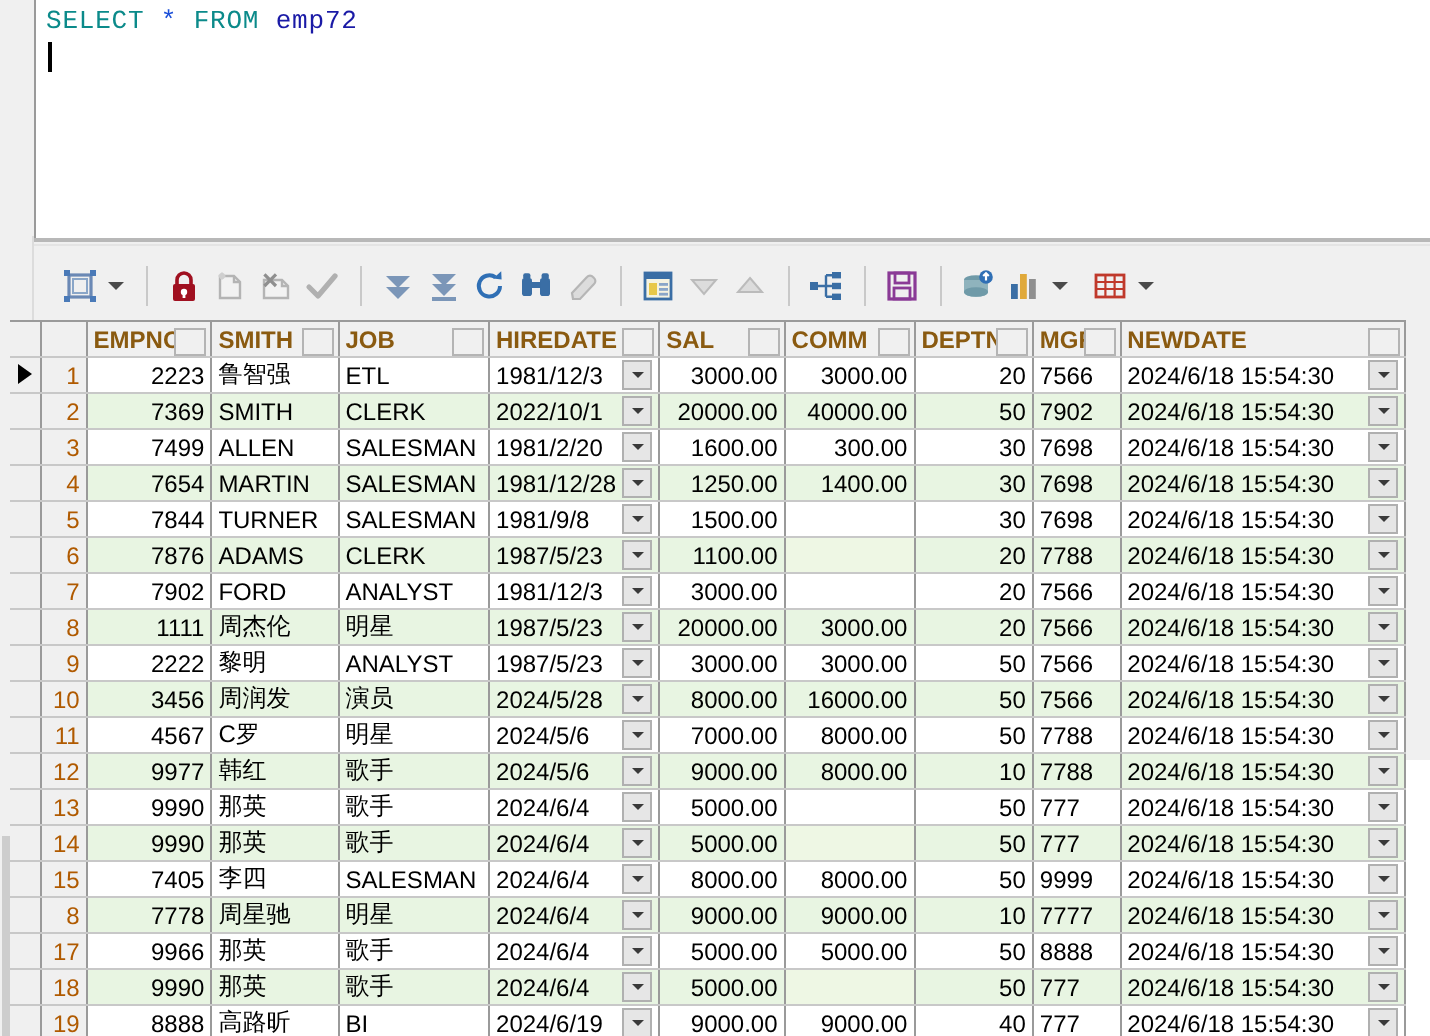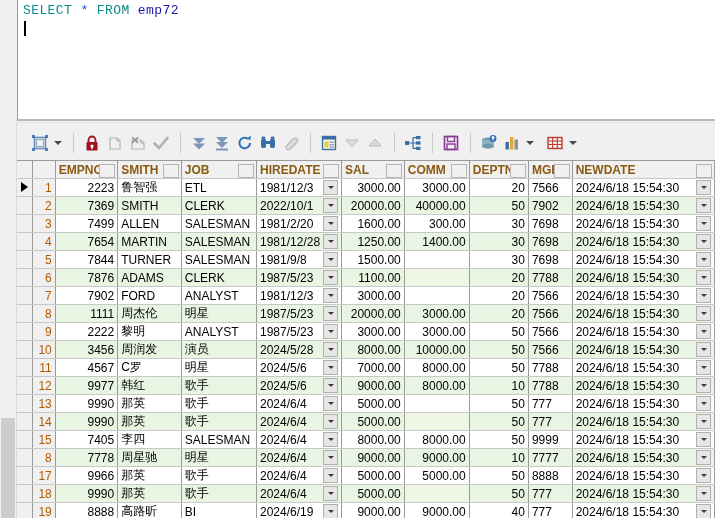--- a/index.html
+++ b/index.html
@@ -33,21 +33,21 @@
   
   .toolbar{position:absolute;left:17px;top:126px;width:698px;height:34px;background:#f0f0f0;}
   .tb-row{display:flex;align-items:center;height:34px;padding-left:12px;}
   .tb-btn{display:flex;align-items:center;justify-content:center;width:22px;height:22px;margin-right:1px;}
   .tb-sep{width:1px;height:20px;background:#c9c9c9;margin:0 7px;}
   .tb-caret{width:11px;height:22px;display:flex;align-items:center;justify-content:center;margin-right:3px;}
   .tb-caret::after{content:"";border-left:4px solid transparent;border-right:4px solid transparent;border-top:4px solid #4a4a4a;}
   .gap{width:6px;}
 
   
-  .grid-wrap{position:absolute;left:17px;top:160px;width:698px;height:358px;background:#8b5cf6;overflow:hidden;}
+  .grid-wrap{position:absolute;left:5px;top:160px;width:698px;height:358px;background:#8b5cf6;overflow:hidden;}
   table.grid{border-collapse:collapse;table-layout:fixed;background:#fff;}
   table.grid th,table.grid td{
     border-right:1px solid #9a9a9a;border-bottom:1px solid #c8c8c8;
     height:18px;padding:0 3px;font-size:12px;white-space:nowrap;overflow:hidden;
     box-sizing:border-box;vertical-align:middle;
   }
   thead th{
     background:#f0f0f0;color:#8a5a10;font-size:12px;text-align:left;
     border-top:1px solid #9a9a9a;border-bottom:1px solid #9a9a9a;
     height:19px;position:relative;
@@ -507,21 +507,21 @@
             <td class="data num">3456</td>
             <td class="data txt">周润发</td>
             <td class="data txt">演员</td>
             <td class="data txt">
               <div class="cell-inner">
                 <span class="v">2024/5/28</span>
                 <span class="dd"></span>
               </div>
             </td>
             <td class="data num">8000.00</td>
-            <td class="data num">10000.00</td>
+            <td class="data num">16000.00</td>
             <td class="data num">50</td>
             <td class="data txt">7566</td>
             <td class="data txt">
               <div class="cell-inner">
                 <span class="v">2024/6/18 15:54:30</span>
                 <span class="dd"></span>
               </div>
             </td>
           </tr>
           <tr class="even">

